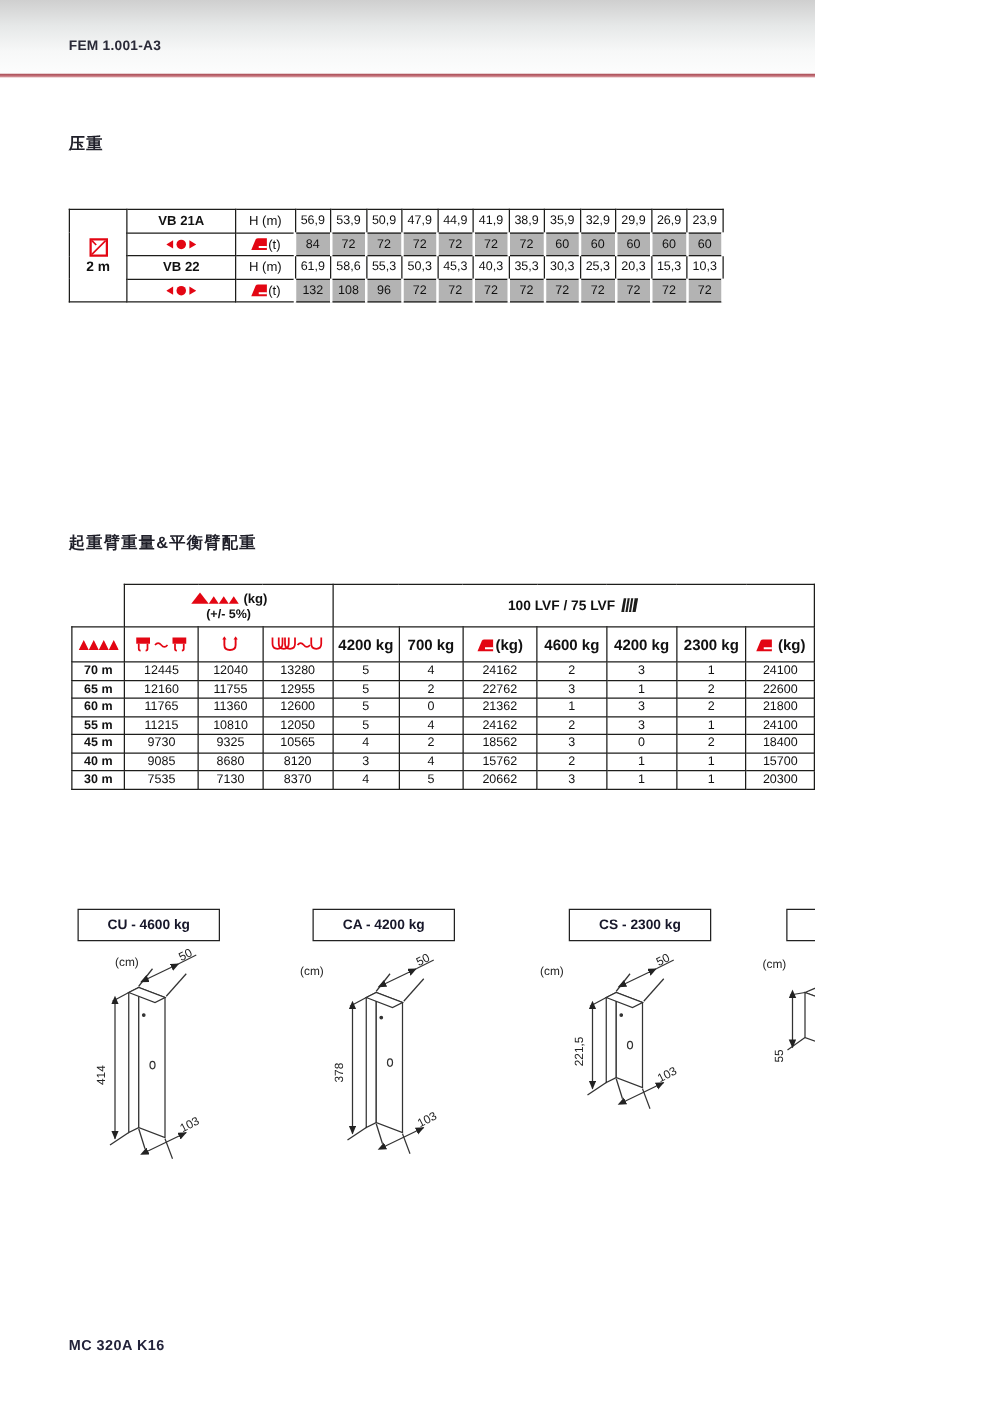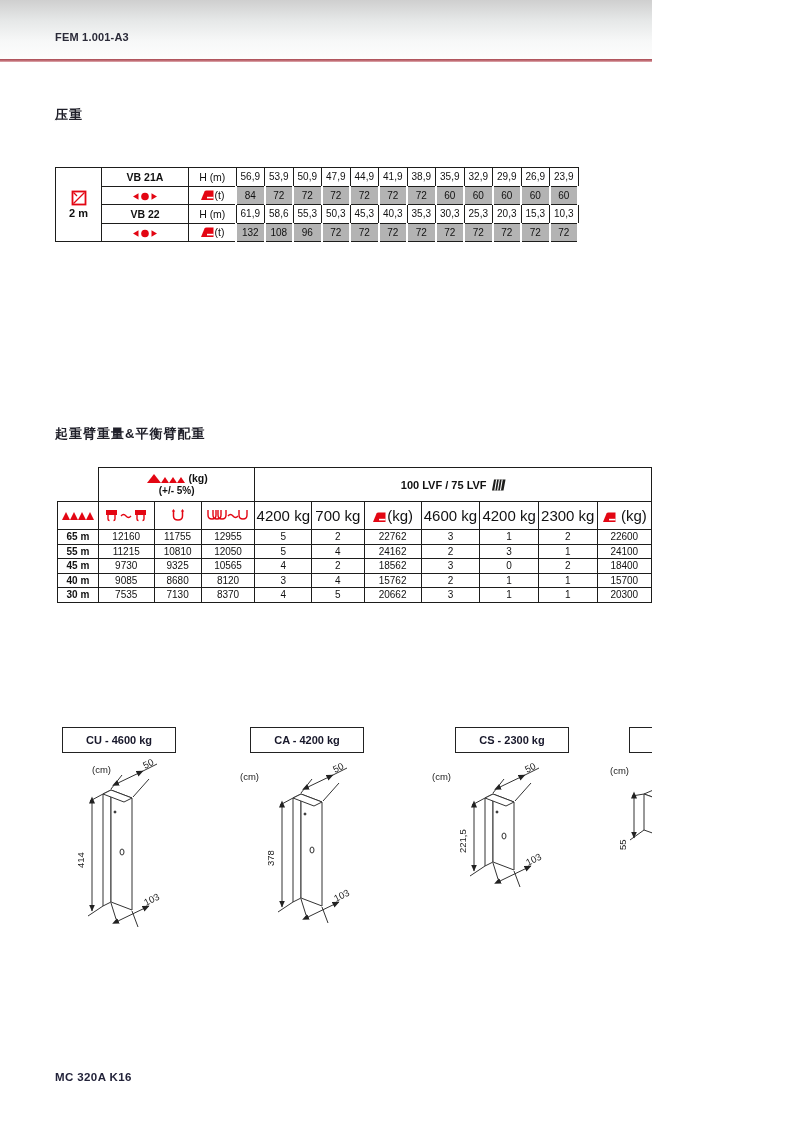--- a/index.html
+++ b/index.html
@@ -29,21 +29,21 @@
   
   .t2{position:absolute;left:57px;top:467px;table-layout:fixed;}
   .t2 td{border:1px solid #1d1d1b;text-align:center;padding:0 1px;font-size:10px;color:#111;overflow:hidden;}
   .t2 td.blank{border:none;background:transparent;}
   .t2 tr.top td.mh{border-top-width:1.5px;height:33px;font-weight:bold;}
   .t2 td:first-child{border-left-width:1.5px;}
   .t2 td.blank:first-child{border:none;}
   .t2 td:last-child{border-right-width:1.5px;}
   .t2 tbody tr:last-child td{border-bottom-width:1.5px;}
   .t2 tr.ih td{height:27px;}
-  .t2 td.kg{font-weight:normal;font-size:15px;white-space:nowrap;}
+  .t2 td.kg{font-weight:bold;font-size:12px;white-space:nowrap;}
   .t2 .l1{line-height:13px;font-size:10.5px;}
   .t2 .l2{line-height:12px;font-size:10px;}
   .t2 .hoist{font-size:11px;}
   .t2 tbody td{height:13.5px;}
   .t2 tbody td.range{font-weight:bold;}
 
   
   .cwbox{position:absolute;top:727px;width:112px;height:24px;line-height:24px;border:1.2px solid #222;
          text-align:center;font-weight:bold;font-size:11px;color:#17172a;background:#fff;}
   .dg{position:absolute;}
@@ -257,31 +257,57 @@
       <td class="kg">
         <svg class="icon-inline" width="15" height="12">
           <path d="M1,11 L4.5,2.5 Q5,1.5 6.5,1.5 L13.5,1.5 L13.5,11 Z" fill="#e30613"></path>
           <rect x="7" y="7.8" width="6.5" height="1.6" fill="#fff"></rect>
         </svg> <span>(kg)</span>
       </td>
     </tr>
     </tbody>
       <tbody>
         <tr>
+          <td class="range">70 m</td>
+          <td>12445</td>
+          <td>12040</td>
+          <td>13280</td>
+          <td>5</td>
+          <td>4</td>
+          <td>24162</td>
+          <td>2</td>
+          <td>3</td>
+          <td>1</td>
+          <td>24100</td>
+        </tr>
+        <tr>
           <td class="range">65 m</td>
           <td>12160</td>
           <td>11755</td>
           <td>12955</td>
           <td>5</td>
           <td>2</td>
           <td>22762</td>
           <td>3</td>
           <td>1</td>
           <td>2</td>
           <td>22600</td>
+        </tr>
+        <tr>
+          <td class="range">60 m</td>
+          <td>11765</td>
+          <td>11360</td>
+          <td>12600</td>
+          <td>5</td>
+          <td>0</td>
+          <td>21362</td>
+          <td>1</td>
+          <td>3</td>
+          <td>2</td>
+          <td>21800</td>
         </tr>
         <tr>
           <td class="range">55 m</td>
           <td>11215</td>
           <td>10810</td>
           <td>12050</td>
           <td>5</td>
           <td>4</td>
           <td>24162</td>
           <td>2</td>

